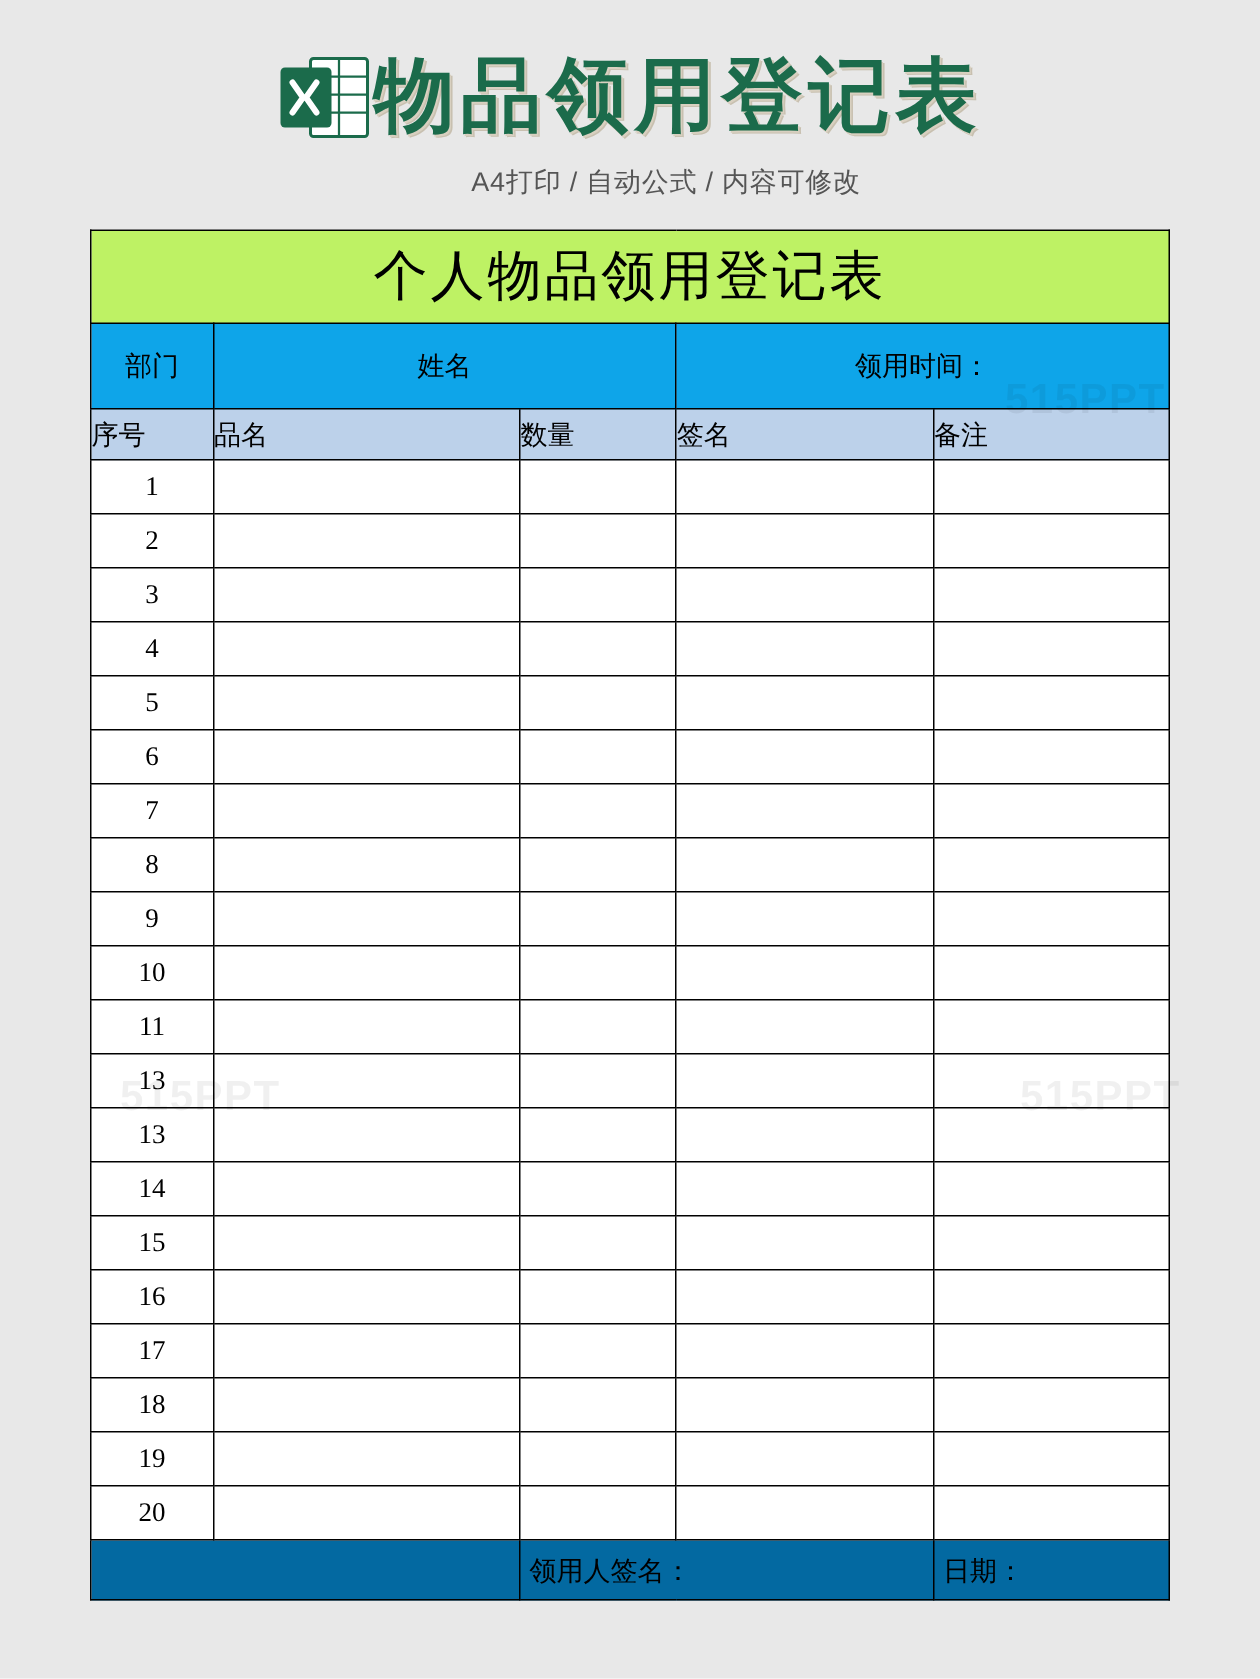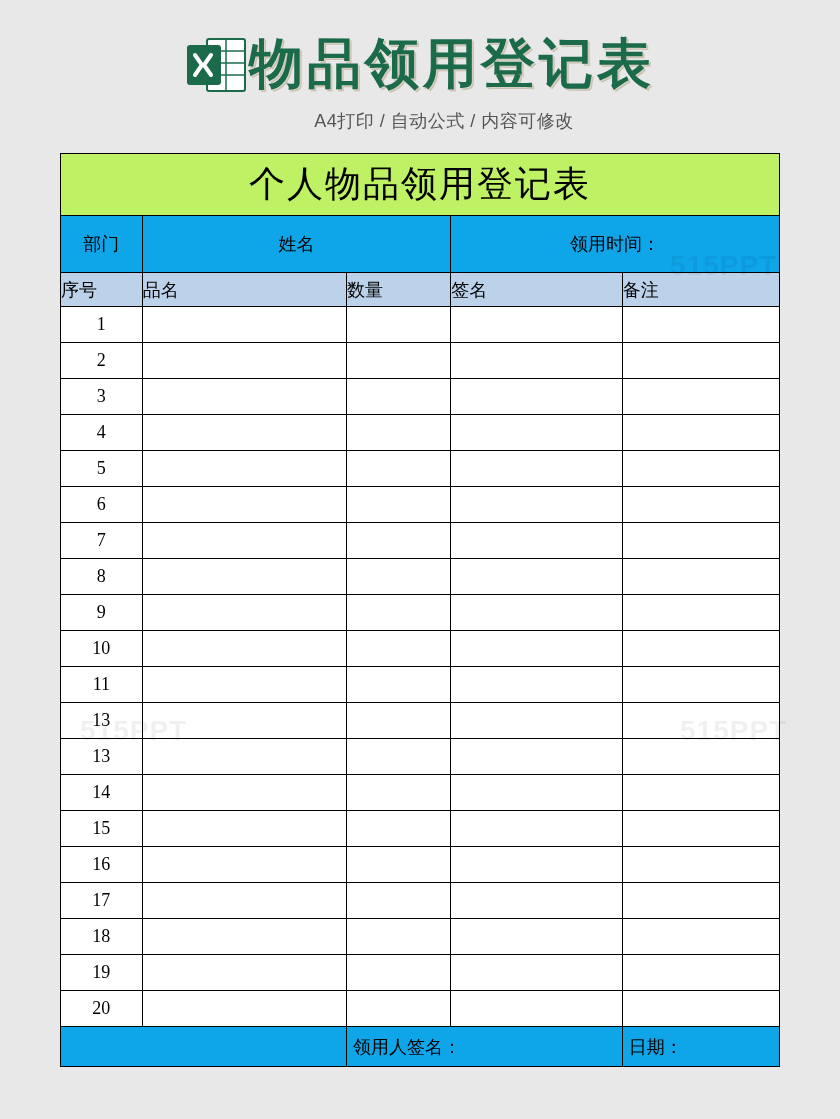--- a/index.html
+++ b/index.html
@@ -76,21 +76,21 @@
   }
   .data-row td {
     height: 36px;
     background: #fff;
     text-align: center;
     font-size: 18px;
   }
   .data-row td.num { text-align: center; }
   .footer-row td {
     height: 40px;
-    background: #0ea5e9;
+    background: #0369a1;
     font-size: 18px;
     padding-left: 6px;
     margin-left: 28px;
   }
   .col-seq { width: 80px; }
   .col-name { width: 200px; }
   .col-qty { width: 102px; }
   .col-sign { width: 168px; }
   .col-note { width: 154px; }
   .watermark {

